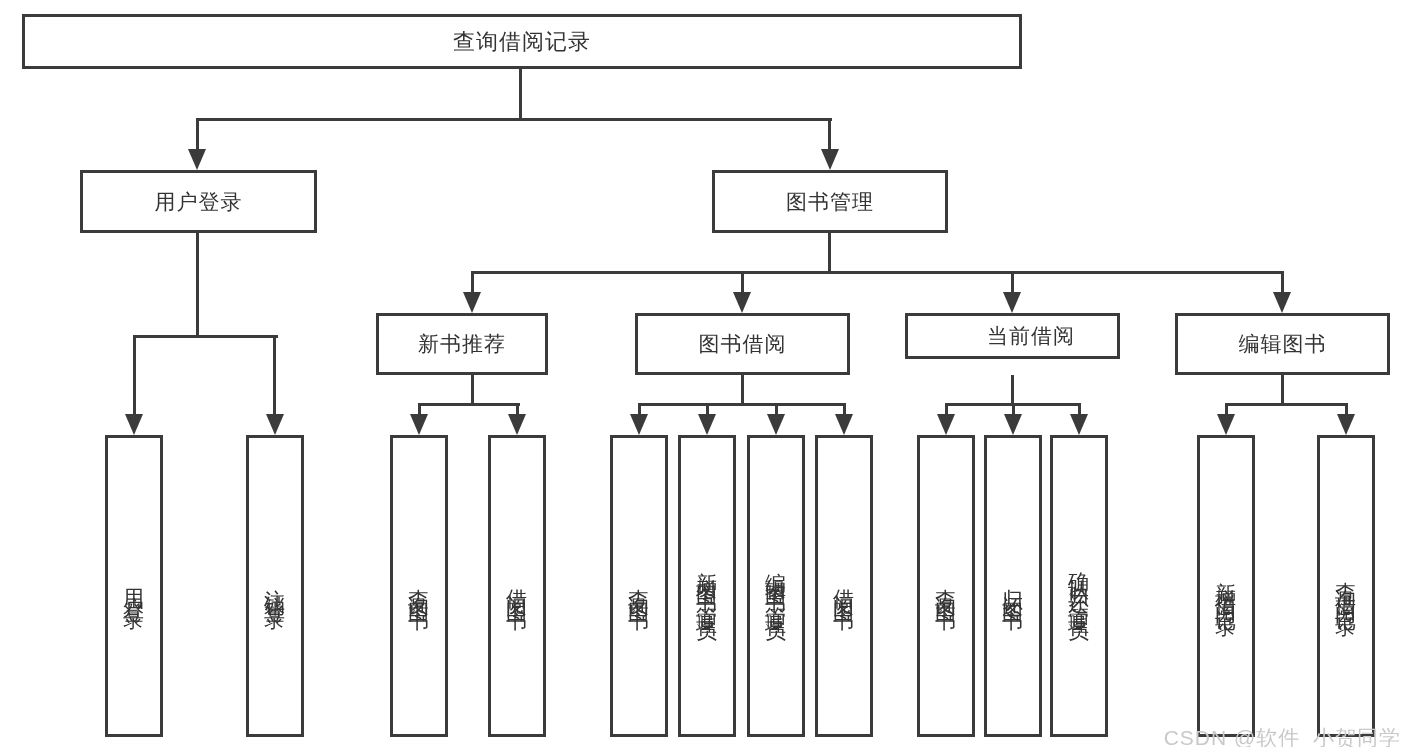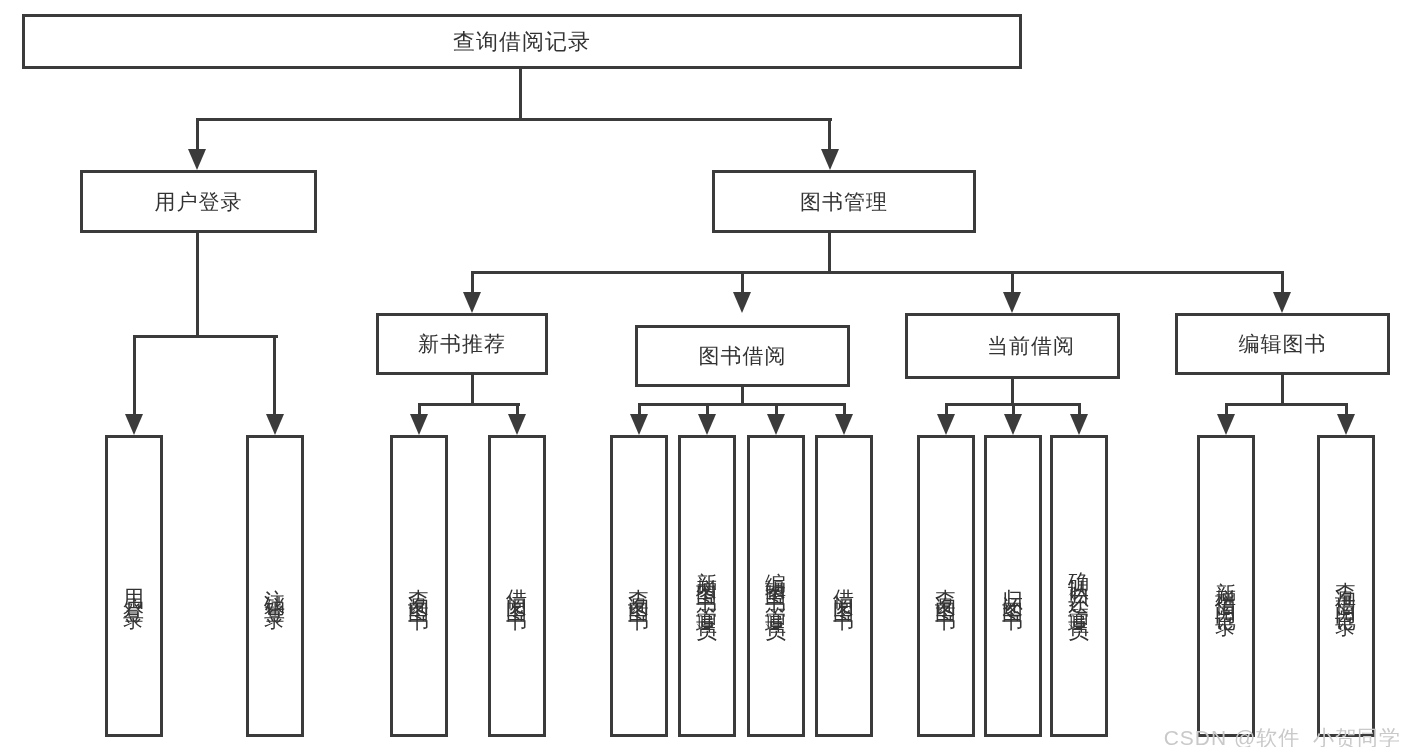--- a/index.html
+++ b/index.html
@@ -94,21 +94,21 @@
   <div class="vline" style="left:519px; top:69px; height:50px;"></div>
   <div class="hline" style="left:196px; top:118px; width:636px;"></div>
   <div class="vline" style="left:196px; top:118px; height:34px;"></div>
   <div class="arrow" style="left:188px; top:149px;"></div>
   <div class="vline" style="left:828px; top:118px; height:34px;"></div>
   <div class="arrow" style="left:821px; top:149px;"></div>
 
   <div class="box" style="left:80px; top:170px; width:237px; height:63px;">
     <span>用户登录</span>
   </div>
-  <div class="box" style="left:712px; top:170px; width:264px; height:63px;font-family:Liberation Serif, serif;">
+  <div class="box" style="left:712px; top:170px; width:236px; height:63px;font-family:Liberation Serif, serif;">
     <span>图书管理</span>
   </div>
 
   <div class="vline" style="left:196px; top:233px; height:104px;"></div>
   <div class="hline" style="left:133px; top:335px; width:145px;"></div>
   <div class="vline" style="left:133px; top:335px; height:81px;"></div>
   <div class="arrow" style="left:125px; top:414px;"></div>
   <div class="vline" style="left:273px; top:335px; height:81px;"></div>
   <div class="arrow" style="left:266px; top:414px;"></div>
 
@@ -119,24 +119,24 @@
   <div class="vline" style="left:741px; top:271px; height:22px;"></div>
   <div class="arrow" style="left:733px; top:292px;"></div>
   <div class="vline" style="left:1011px; top:271px; height:22px;"></div>
   <div class="arrow" style="left:1003px; top:292px;"></div>
   <div class="vline" style="left:1281px; top:271px; height:22px;"></div>
   <div class="arrow" style="left:1273px; top:292px;"></div>
 
   <div class="box" style="left:376px; top:313px; width:172px; height:62px;">
     <span>新书推荐</span>
   </div>
-  <div class="box" style="left:635px; top:313px; width:215px; height:62px;margin-top:12px;">
+  <div class="box" style="left:635px; top:313px; width:215px; height:62px;">
     <span>图书借阅</span>
   </div>
-  <div class="box" style="left:905px; top:313px; width:215px; height:66px;padding-left:37px;">
+  <div class="box" style="left:905px; top:313px; width:215px; height:46px;padding-left:37px;">
     <span>当前借阅</span>
   </div>
   <div class="box" style="left:1175px; top:313px; width:215px; height:62px;">
     <span>编辑图书</span>
   </div>
 
   <div class="vline" style="left:471px; top:375px; height:30px;"></div>
   <div class="hline" style="left:418px; top:403px; width:102px;"></div>
   <div class="vline" style="left:418px; top:403px; height:13px;"></div>
   <div class="arrow" style="left:410px; top:414px;"></div>

